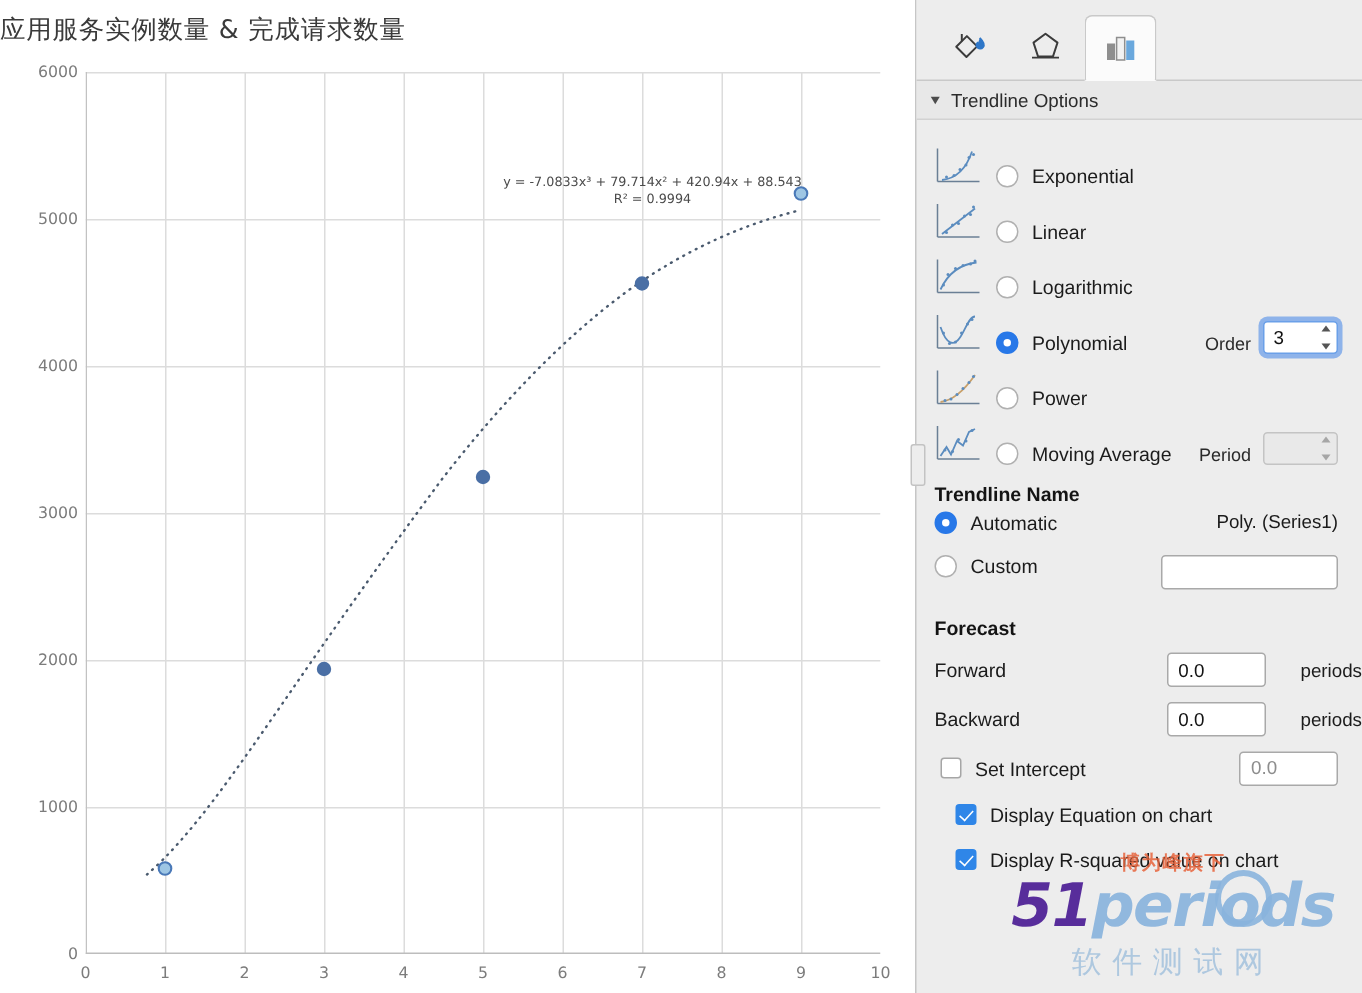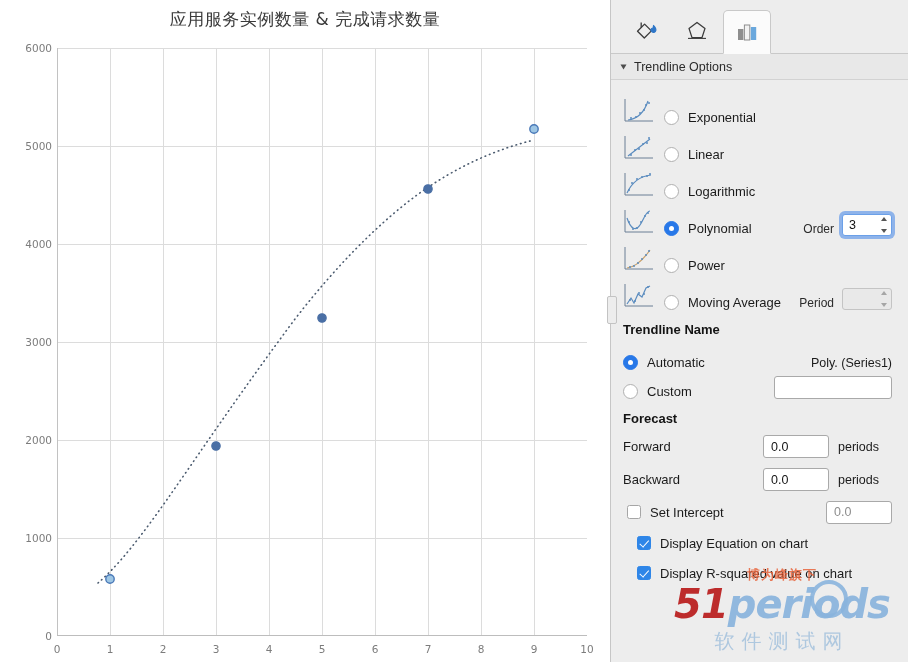--- a/index.html
+++ b/index.html
@@ -19,21 +19,21 @@
   
   .chart-pane {
     position: relative;
     width: 610px; height: 662px;
     background: #ffffff;
     flex: 0 0 610px;
   }
   .chart-title {
     position: absolute;
     top: 8px; left: 0; width: 610px;
-    text-align: center;
+    text-align: left;
     font-size: 17px;
     color: #3a3a3a;
     font-family: "DejaVu Sans", sans-serif;
     letter-spacing: .5px;
   }
   .plot-wrap {
     position: absolute;
     left: 33px; top: 48px;
     width: 562px; height: 588px;
   }
@@ -232,21 +232,21 @@
   .stepper.disabled .ar-dn { border-top-color: #a6a6a6; }
 
   .grp-title {
     font-size: 13px;
     font-weight: bold;
     color: #141414;
     padding: 12px 0 4px 12px;
   }
   .name-row {
     display: flex;
-    align-items: flex-end;
+    align-items: flex-start;
     height: 29px;
     padding-left: 12px;
     box-sizing: border-box;
   }
   .auto-value {
     font-size: 12.5px;
     color: #1b1b1b;
     margin-right: 16px;
     white-space: nowrap;
   }
@@ -257,20 +257,21 @@
     border-radius: 3px;
     box-sizing: border-box;
     margin-right: 16px;
   }
   .fc-row {
     display: flex;
     align-items: center;
     height: 33px;
     padding-left: 12px;
     box-sizing: border-box;
+    justify-content: space-between;
   }
   .fc-label {
     width: 140px;
     font-size: 13px;
     color: #1b1b1b;
   }
   .num-in {
     width: 66px; height: 23px;
     background: #ffffff;
     border: 1px solid #a9a9a9;
@@ -355,21 +356,21 @@
     left: 50%; top: 17px;
     transform: translateX(-50%);
     font-family: "DejaVu Sans", sans-serif;
     font-size: 40px;
     font-weight: bold;
     font-style: italic;
     letter-spacing: -1px;
     white-space: nowrap;
     opacity: .92;
   }
-  .wm-51 { color: #b91c1c; }
+  .wm-51 { color: #4c1d95; }
   .wm-testing { color: #8ab4dd; }
   .wm-bot {
     position: absolute;
     left: 50%; top: 64px;
     transform: translateX(-50%);
     font-family: Liberation Sans, sans-serif;
     font-size: 20px;
     color: #a8c4de;
     letter-spacing: 7px;
     white-space: nowrap;
@@ -451,20 +452,24 @@
             <circle cx="53" cy="531" r="4.2" fill="#9ec6e4" stroke="#4a79b8" stroke-width="1.4"></circle>
             <circle cx="159" cy="398" r="4.2" fill="#4a6fa5" stroke="#4a6fa5" stroke-width="1.2"></circle>
             <circle cx="265" cy="270" r="4.2" fill="#4a6fa5" stroke="#4a6fa5" stroke-width="1.2"></circle>
             <circle cx="371" cy="141" r="4.2" fill="#4a6fa5" stroke="#4a6fa5" stroke-width="1.2"></circle>
             <circle cx="477" cy="81" r="4.2" fill="#9ec6e4" stroke="#4a79b8" stroke-width="1.4"></circle>
           </g>
         </svg>
       </div>
     </div>
 
+    <div class="eq-label">
+      <div>y = -7.0833x³ + 79.714x² + 420.94x + 88.543</div>
+      <div>R² = 0.9994</div>
+    </div>
   </div>
 
   <div class="panel">
 
     <div class="panel-grip"></div>
 
     <div class="tabbar">
       <div class="tab">
         <svg width="26" height="24" viewBox="0 0 26 24">
           <g fill="none" stroke="#3b3b3b" stroke-width="1.3" stroke-linejoin="round">

